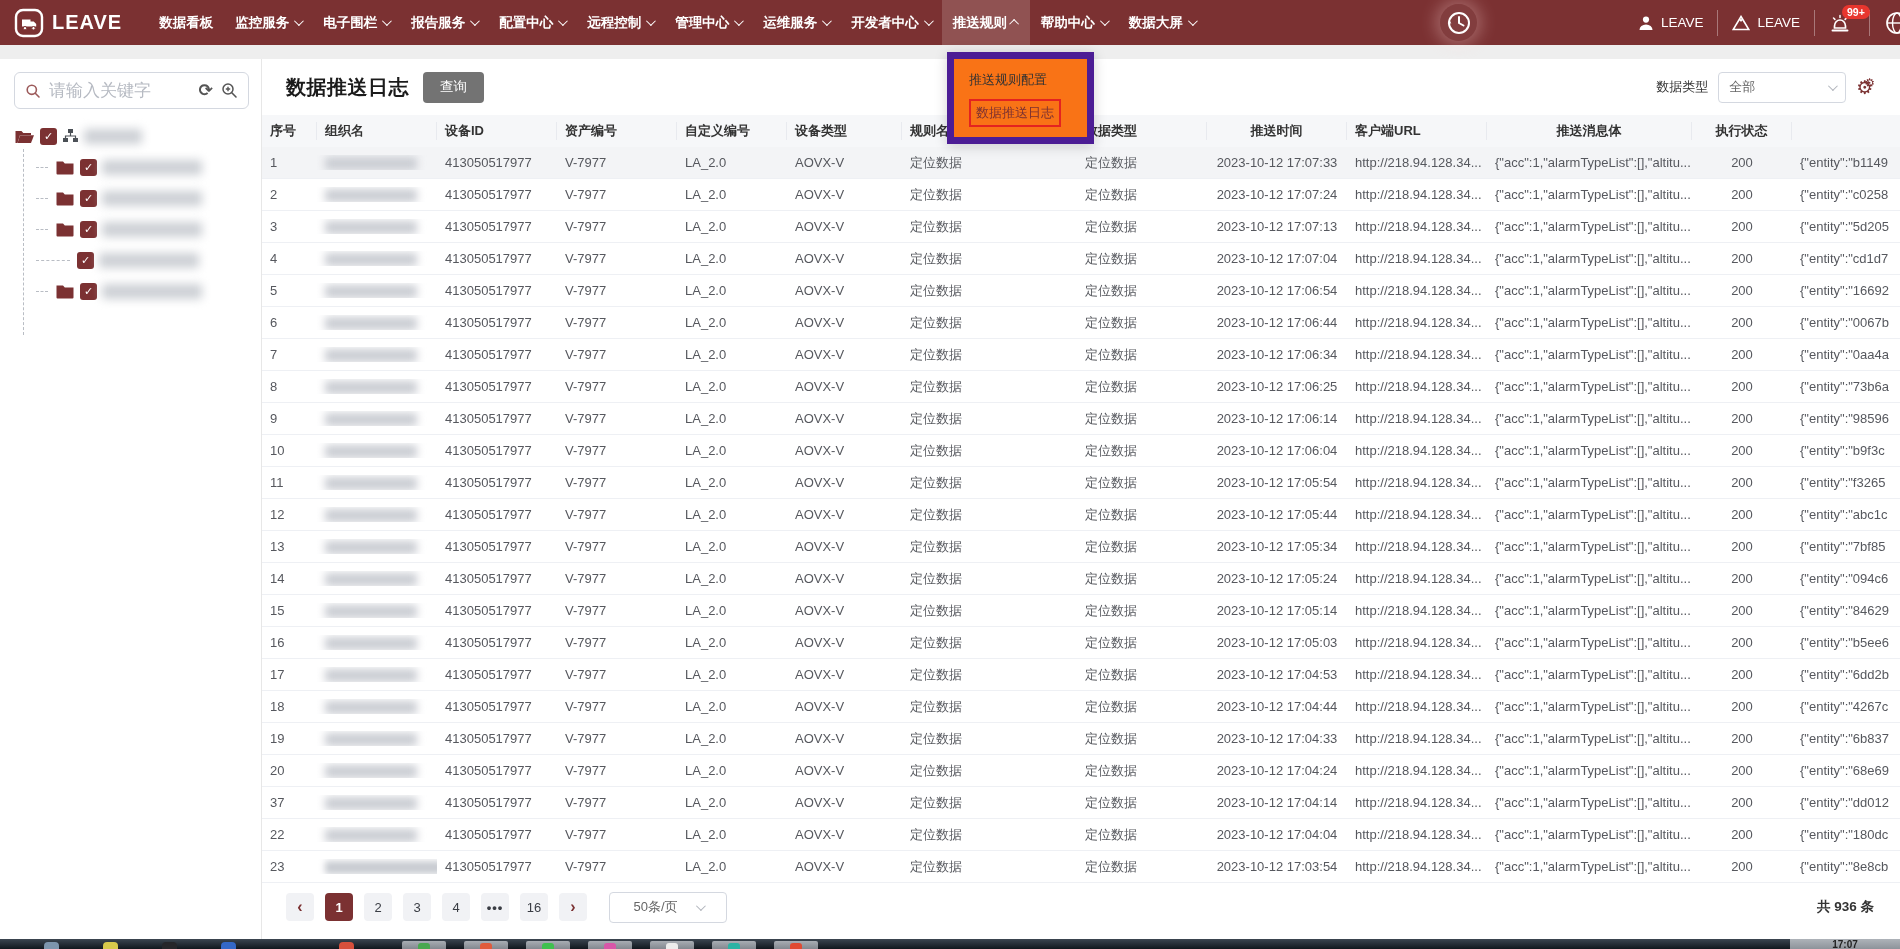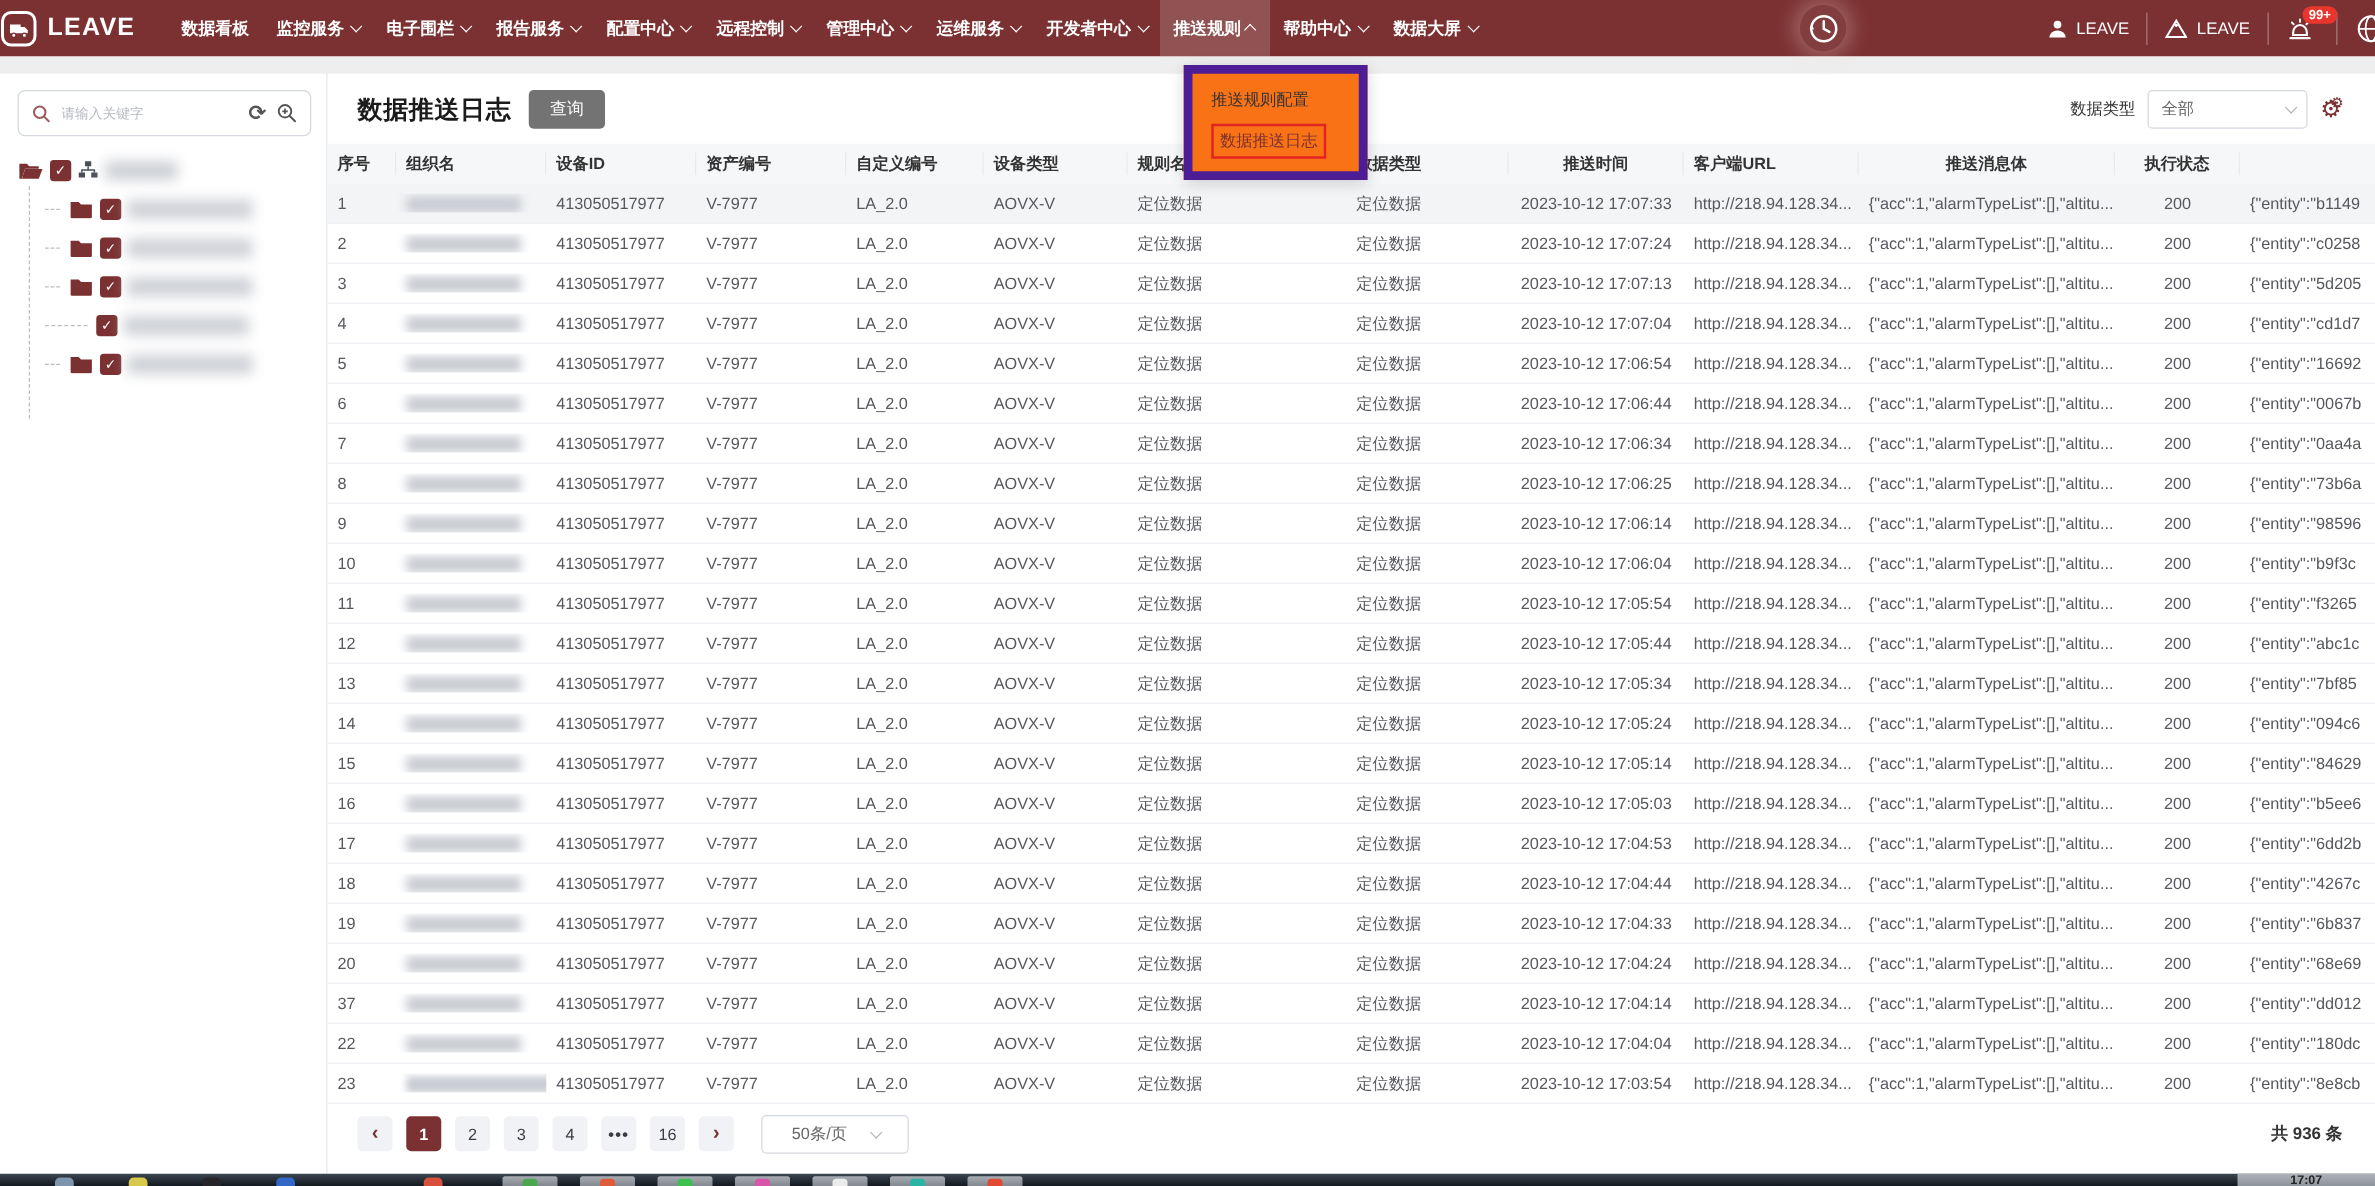--- a/index.html
+++ b/index.html
@@ -1,21 +1,21 @@
 <!DOCTYPE html>
 <html><head>
 <meta charset="utf-8">
 <style>
   * { box-sizing: border-box; margin: 0; padding: 0; }
   html,body { width:1900px; height:949px; overflow:hidden; background:#fff;
     font-family:"Liberation Sans","DejaVu Sans",sans-serif; }
 
   
   .topbar { position:relative; height:45px; background:#7b3132; display:flex; align-items:center;
-    color:#fff; }
+    color:#fff; padding-left:14px; }
   .logo { display:flex; align-items:center; gap:8px; margin-right:26px; cursor:pointer; }
   .logo-text { font-size:20px; font-weight:bold; letter-spacing:1px; }
   .nav-menu { display:flex; height:45px; }
   .nav-item { display:flex; align-items:center; gap:5px; padding:0 11px; height:45px;
     font-size:13.5px; font-weight:600; cursor:pointer; white-space:nowrap; }
   .nav-item.active { background:rgba(255,255,255,.16); }
   .chev { width:7px; height:7px; border-right:1.5px solid #fff; border-bottom:1.5px solid #fff;
     transform:rotate(45deg) translateY(-2px); }
   .chev.up { transform:rotate(-135deg) translateY(-2px); }
   .history-btn { position:absolute; left:1440px; top:4px; width:37px; height:37px; border-radius:50%;
@@ -38,21 +38,21 @@
   .dd-item.hl .dd-box { display:inline-block; border:2px solid #e42320; padding:3px 5px; }
 
   
   .gray-strip { height:14px; background:#eeeeee; }
   .content { display:flex; height:880px; }
 
   
   .sidebar { width:262px; border-right:1px solid #e7e7e7; padding:13px 12px 0 14px; flex:none; }
   .search-box { display:flex; align-items:center; height:37px; border:1px solid #d4d8e0;
     border-radius:6px; padding:0 10px; gap:8px; }
-  .search-input { border:none; outline:none; flex:1; font-size:11px; color:#333; min-width:0;
+  .search-input { border:none; outline:none; flex:1; font-size:17px; color:#333; min-width:0;
     font-family:inherit; }
   .search-input::placeholder { color:#b6bac2; }
   .icon-btn { cursor:pointer; display:flex; align-items:center; color:#555; }
   .refresh-glyph { font-size:17px; font-weight:bold; color:#555; line-height:1; }
   .tree { margin-top:16px; position:relative; }
   .tree-vline { position:absolute; left:9px; top:24px; height:186px; border-left:1px dashed #b9bdc4; }
   .tree-row { display:flex; align-items:center; gap:5px; height:22px; margin-bottom:9px; cursor:pointer; position:relative; }
   .tree-row.child { padding-left:22px; }
   .hdash { width:12px; border-top:1px dashed #b9bdc4; margin-right:2px; }
   .hdash.long { width:34px; }

